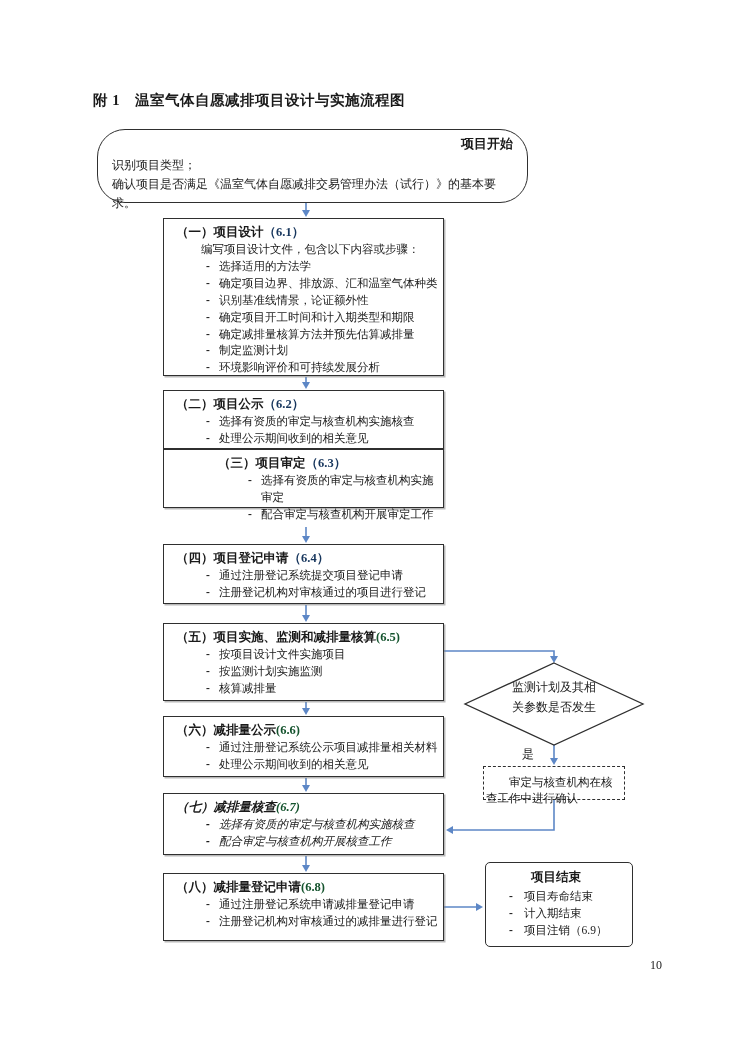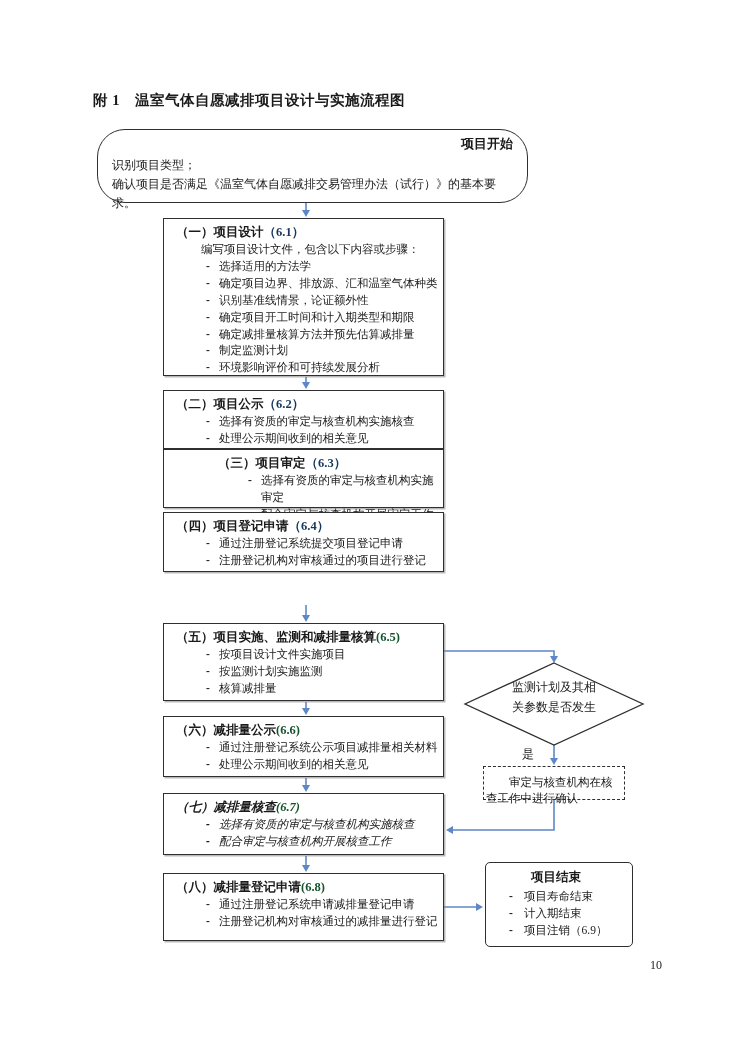--- a/index.html
+++ b/index.html
@@ -38,21 +38,21 @@
   }
   .stepbox .head { font-size:12.5px; font-weight:bold; padding-left:12px; white-space:nowrap; }
   .stepbox .num-dark { color:#17365d; }
   .stepbox .num-blue { color:#14532d; }
   .stepbox .intro { font-size:11.5px; line-height:16.9px; padding-left:37px; }
   .stepbox .item { position:relative; font-size:11.5px; line-height:16.9px; padding-left:55px; }
   .stepbox .item::before { content:"-"; position:absolute; left:42px; font-weight:bold; }
   #box1 { top:218px; height:158px; }
   #box2 { top:390px; height:59px; }
   #box3 { top:449px; height:59px;padding-left:42px; }
-  #box4 { top:512px; height:60px; }
+  #box4 { top:544px; height:60px; }
   #box5 { top:623px; height:78px; }
   #box6 { top:716px; height:61px; }
   #box7 { top:793px; height:62px;font-style:italic; }
   #box8 { top:873px; height:68px; }
   
   .diamond-text {
     position:absolute; left:470px; top:677px; width:168px; z-index:2;
     text-align:center; font-size:12px; line-height:20px;
   }
   .yes-label { position:absolute; left:522px; top:746px; font-size:12px; z-index:2; }

